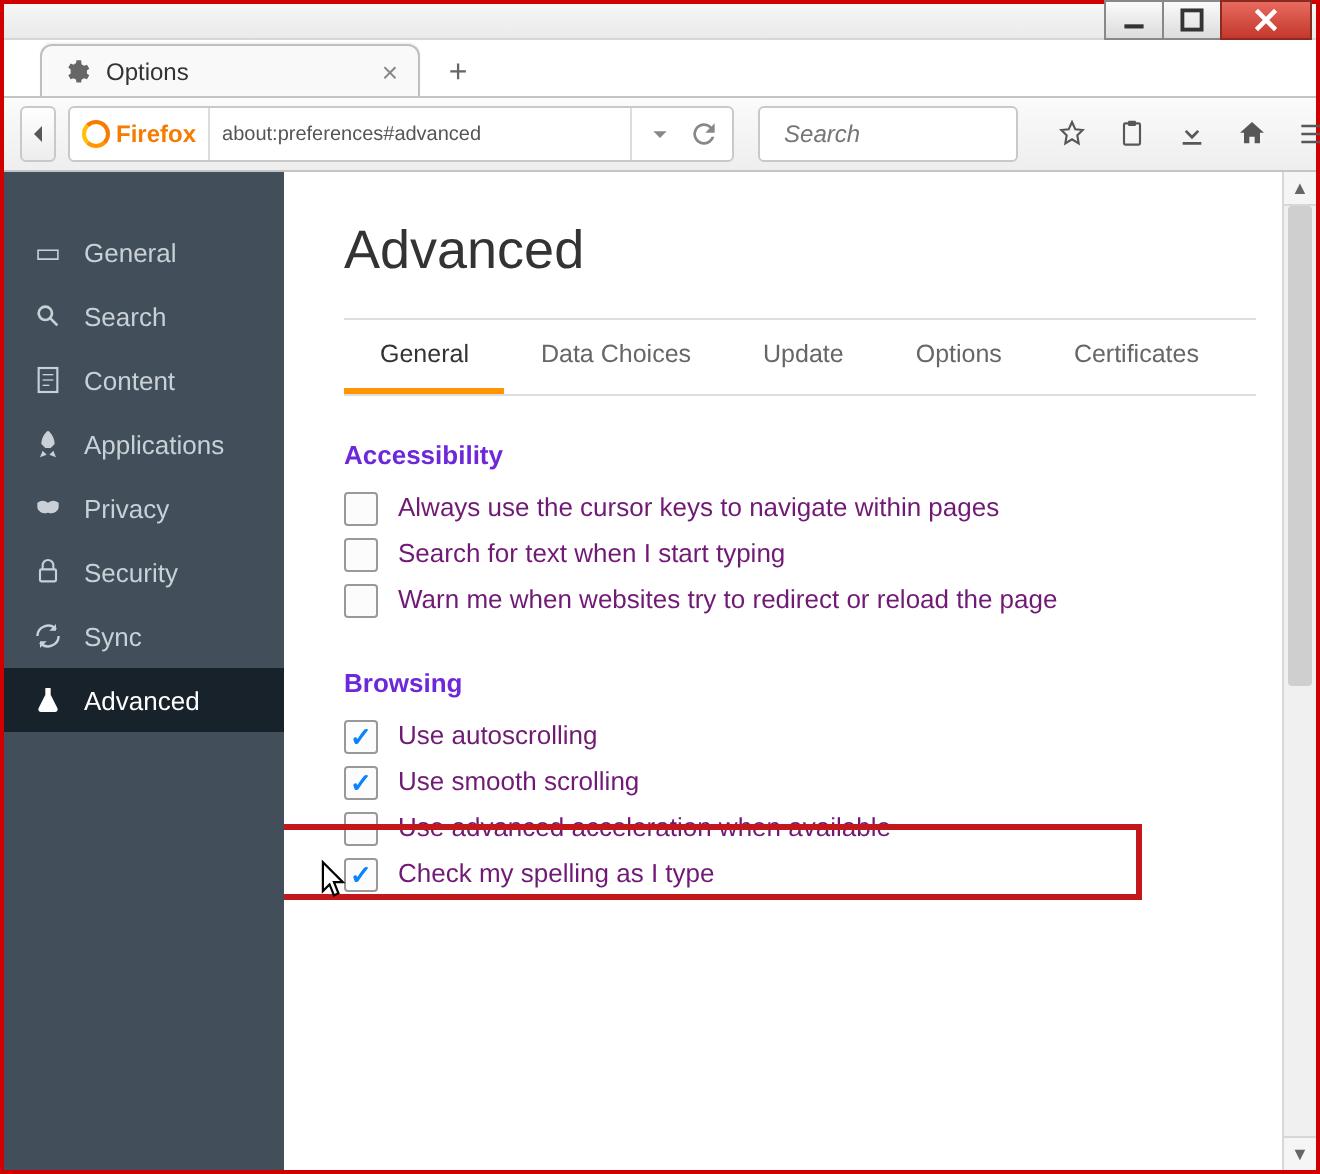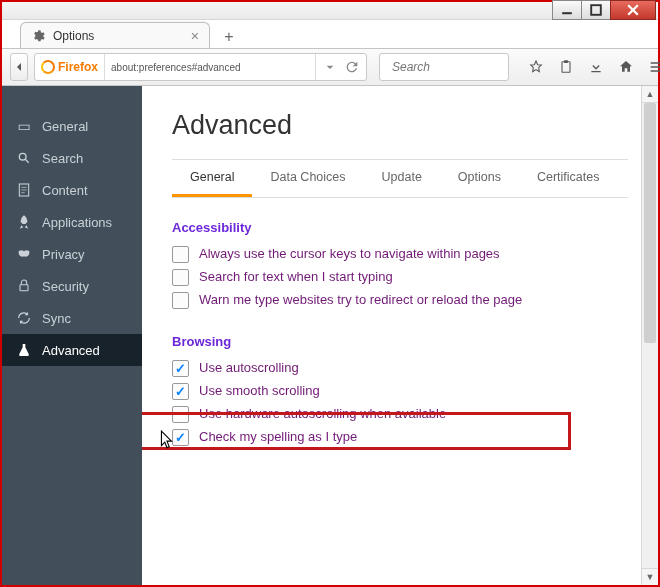--- a/index.html
+++ b/index.html
@@ -236,35 +236,35 @@
       <div class="check-row">
           <div class="chk"></div>
           <span>Always use the cursor keys to navigate within pages</span>
         </div>
       <div class="check-row">
           <div class="chk"></div>
           <span>Search for text when I start typing</span>
         </div>
       <div class="check-row">
           <div class="chk"></div>
-          <span>Warn me type websites try to redirect or reload the page</span>
+          <span>Warn me when websites try to redirect or reload the page</span>
         </div>
 
       <div class="section-title">Browsing</div>
       <div class="check-row">
           <div class="chk checked"></div>
           <span>Use autoscrolling</span>
         </div>
       <div class="check-row">
           <div class="chk checked"></div>
           <span>Use smooth scrolling</span>
         </div>
       <div class="check-row">
           <div class="chk"></div>
-          <span>Use hardware autoscrolling when available</span>
+          <span>Use advanced acceleration when available</span>
         </div>
       <div class="check-row">
           <div class="chk checked"></div>
           <span>Check my spelling as I type</span>
         </div>
 
       <div class="highlight-rect" style="left:-3px; top:326px; width:432px; height:38px;"></div>
 
       <svg class="cursor" style="left:18px; top:344px;" viewBox="0 0 12 18">
           <path fill="#fff" stroke="#000" stroke-width="1" d="M1 1l0 13 3-3 2 5 2-1-2-5 4 0z"></path>

